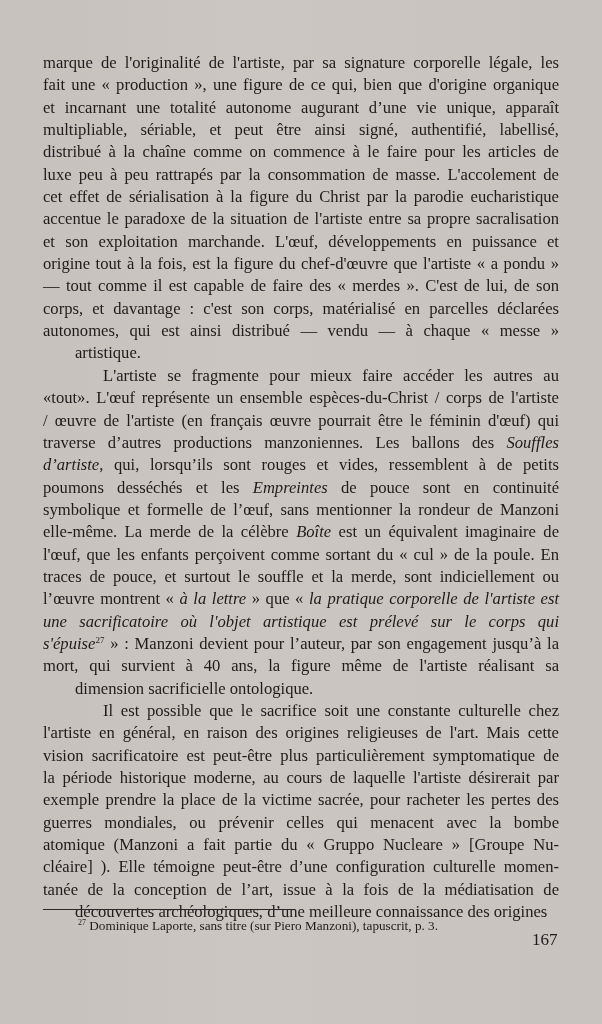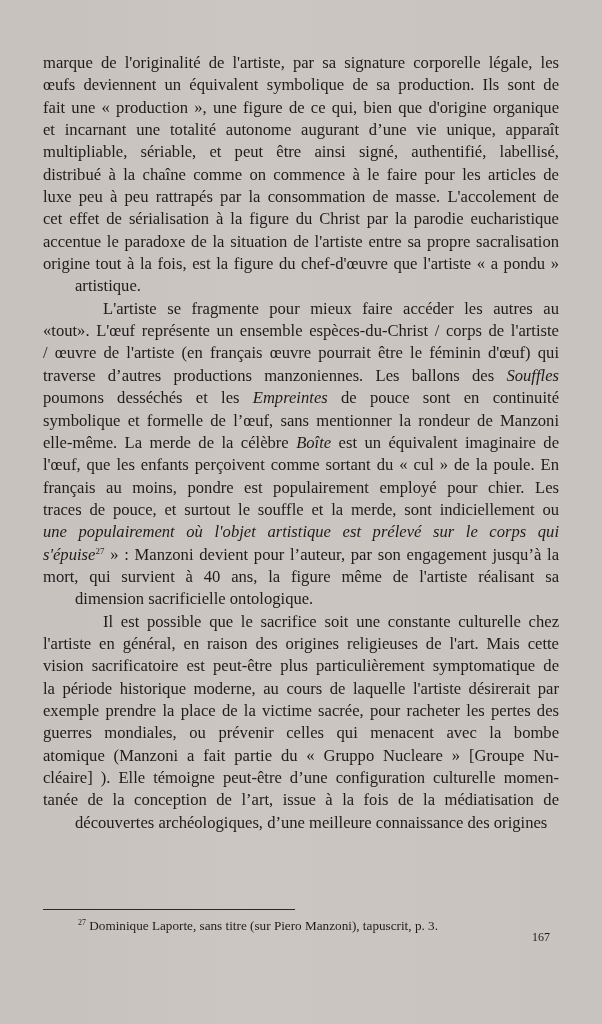--- a/index.html
+++ b/index.html
@@ -22,53 +22,57 @@
   sup { font-size: 9px; line-height: 0; vertical-align: 6px; }
   .footnote-rule {
     position: absolute; left: 43px; top: 909px; width: 252px; height: 0;
     border-top: 1.3px solid #2a2828;
   }
   .footnote {
     position: absolute; left: 43px; top: 918px; font-size: 13.2px; line-height: 16px; margin-left: 35px;
   }
   .footnote sup { font-size: 8px; vertical-align: 5px; }
   .page-number {
-    position: absolute; left: 532px; top: 930px; font-size: 12px;
+    position: absolute; left: 532px; top: 930px; font-size: 17px;
   }
 </style>
 </head>
 <body>
 
 <div class="page">
   <div class="body-text" id="body-text">
       <div>
         <span class="line"><span>marque de l'originalité de l'artiste, par sa signature corporelle légale, les</span></span>
-        <span class="line"><span>œufs deviennent un équivalent symbolique de sa production. Ils sont de</span></span>
         <span class="line"><span>fait une « production », une figure de ce qui, bien que d'origine organique</span></span>
         <span class="line"><span>et incarnant une totalité autonome augurant d’une vie unique, apparaît</span></span>
         <span class="line"><span>multipliable, sériable, et peut être ainsi signé, authentifié, labellisé,</span></span>
         <span class="line"><span>distribué à la chaîne comme on commence à le faire pour les articles de</span></span>
         <span class="line"><span>luxe peu à peu rattrapés par la consommation de masse. L'accolement de</span></span>
         <span class="line"><span>cet effet de sérialisation à la figure du Christ par la parodie eucharistique</span></span>
         <span class="line"><span>accentue le paradoxe de la situation de l'artiste entre sa propre sacralisation</span></span>
+        <span class="line"><span>et son exploitation marchande. L'œuf, développements en puissance et</span></span>
         <span class="line"><span>origine tout à la fois, est la figure du chef-d'œuvre que l'artiste « a pondu »</span></span>
+        <span class="line"><span>— tout comme il est capable de faire des « merdes ». C'est de lui, de son</span></span>
+        <span class="line"><span>corps, et davantage : c'est son corps, matérialisé en parcelles déclarées</span></span>
+        <span class="line"><span>autonomes, qui est ainsi distribué — vendu — à chaque « messe »</span></span>
         <span class="line last"><span>artistique.</span></span>
       </div>
       <div>
         <span class="line ind"><span>L'artiste se fragmente pour mieux faire accéder les autres au</span></span>
         <span class="line"><span>«tout». L'œuf représente un ensemble espèces-du-Christ / corps de l'artiste</span></span>
         <span class="line"><span>/ œuvre de l'artiste (en français œuvre pourrait être le féminin d'œuf) qui</span></span>
         <span class="line"><span>traverse d’autres productions manzoniennes. Les ballons des </span><em>Souffles</em></span>
+        <span class="line"><em>d’artiste</em><span>, qui, lorsqu’ils sont rouges et vides, ressemblent à de petits</span></span>
         <span class="line"><span>poumons desséchés et les </span><em>Empreintes</em><span> de pouce sont en continuité</span></span>
         <span class="line"><span>symbolique et formelle de l’œuf, sans mentionner la rondeur de Manzoni</span></span>
         <span class="line"><span>elle-même. La merde de la célèbre </span><em>Boîte</em><span> est un équivalent imaginaire de</span></span>
         <span class="line"><span>l'œuf, que les enfants perçoivent comme sortant du « cul » de la poule. En</span></span>
-        <span class="line"><span>français au moins, pondre est populairement employé pour chier. Les</span></span>
         <span class="line"><span>traces de pouce, et surtout le souffle et la merde, sont indiciellement ou</span></span>
-        <span class="line"><em>une populairement où l'objet artistique est prélevé sur le corps qui</em></span>
+        <span class="line"><span>l’œuvre montrent « </span><em>à la lettre</em><span> » que « </span><em>la pratique corporelle de l'artiste est</em></span>
+        <span class="line"><em>une sacrificatoire où l'objet artistique est prélevé sur le corps qui</em></span>
         <span class="line"><em>s'épuise</em><sup>27</sup><span> » : Manzoni devient pour l’auteur, par son engagement jusqu’à la</span></span>
         <span class="line"><span>mort, qui survient à 40 ans, la figure même de l'artiste réalisant sa</span></span>
         <span class="line last"><span>dimension sacrificielle ontologique.</span></span>
       </div>
       <div>
         <span class="line ind"><span>Il est possible que le sacrifice soit une constante culturelle chez</span></span>
         <span class="line"><span>l'artiste en général, en raison des origines religieuses de l'art. Mais cette</span></span>
         <span class="line"><span>vision sacrificatoire est peut-être plus particulièrement symptomatique de</span></span>
         <span class="line"><span>la période historique moderne, au cours de laquelle l'artiste désirerait par</span></span>
         <span class="line"><span>exemple prendre la place de la victime sacrée, pour racheter les pertes des</span></span>

